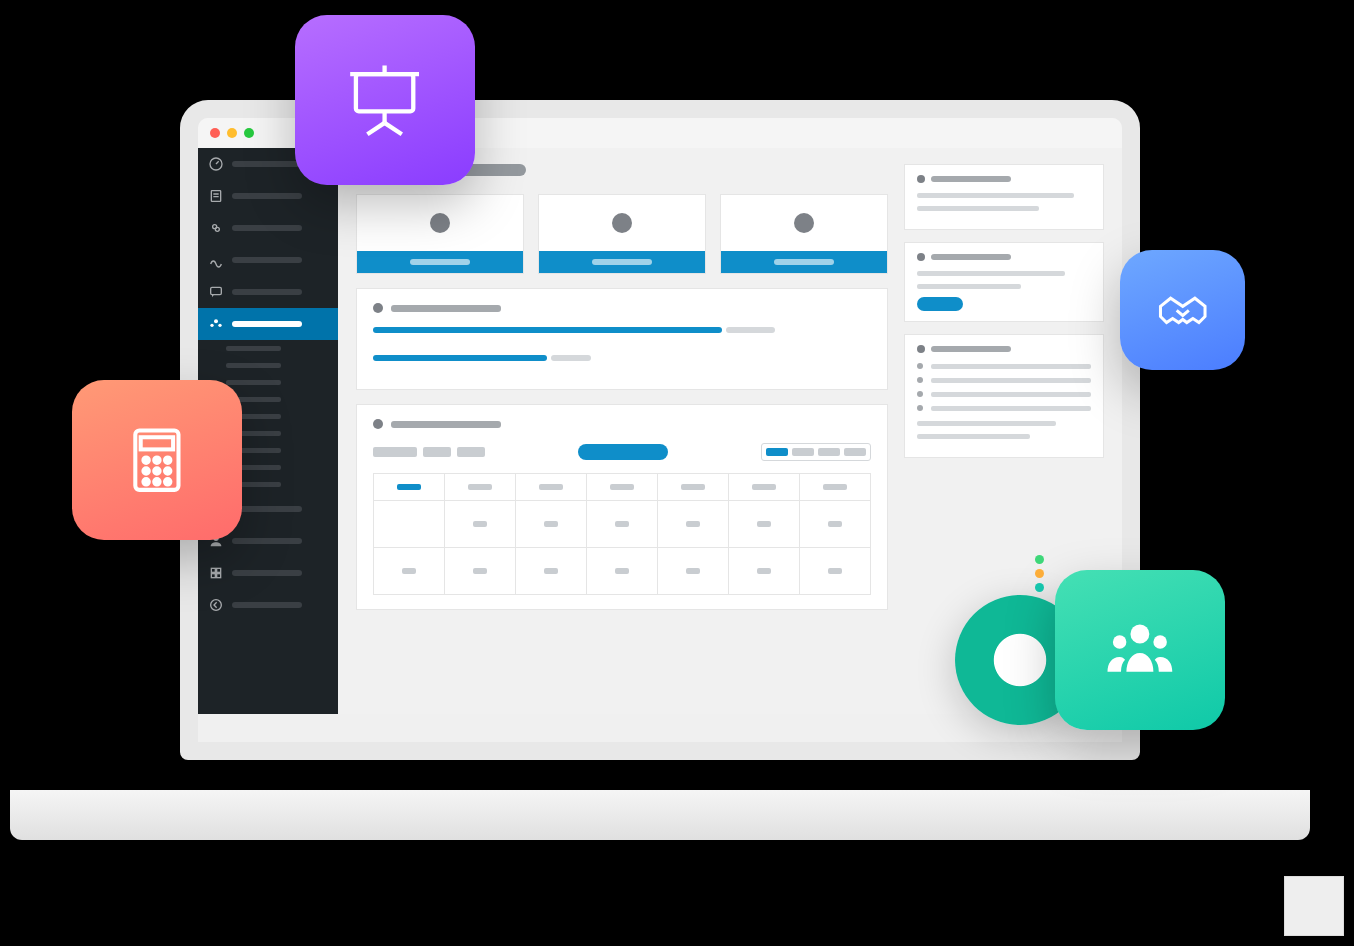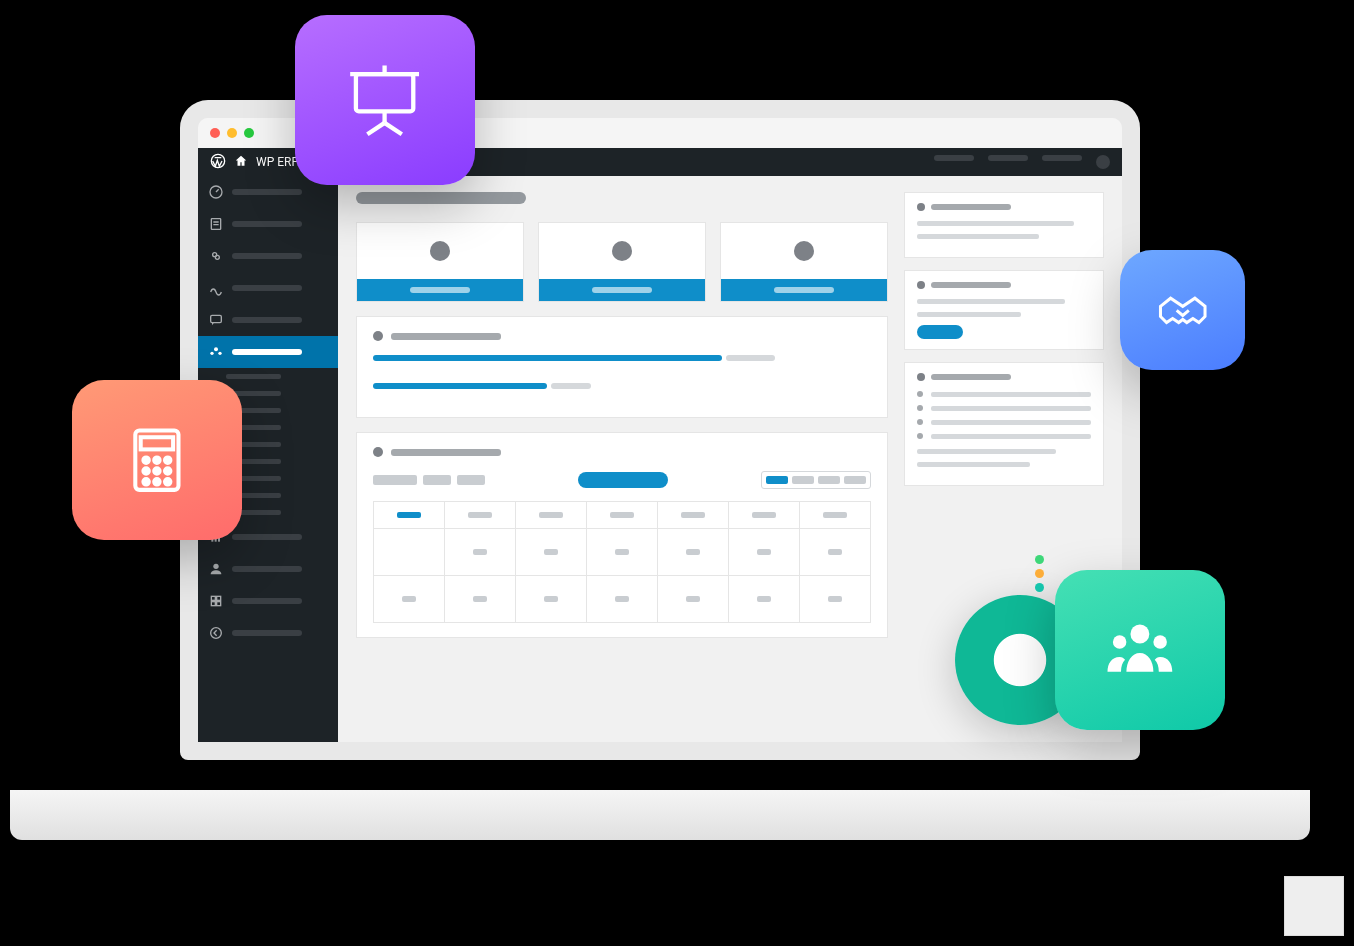--- a/index.html
+++ b/index.html
@@ -107,40 +107,20 @@
 <body>
 
 <div class="laptop">
   <div class="laptop-screen">
     <div class="browser-chrome">
       <div class="dot red"></div>
       <div class="dot yellow"></div>
       <div class="dot green"></div>
     </div>
 
-    <div class="wp-adminbar">
-      <span>
-        <svg width="16" height="16" viewBox="0 0 24 24" fill="none" stroke="#fff" stroke-width="2">
-            <circle cx="12" cy="12" r="10"></circle>
-            <path d="M4 12l4 8 3-9 3 9 4-8M7 7h10"></path>
-          </svg>
-      </span>
-      <span>
-        <svg width="14" height="14" viewBox="0 0 24 24" fill="#fff">
-            <path d="M12 3l9 8h-3v9h-5v-6H11v6H6v-9H3z"></path>
-          </svg>
-      </span>
-      <span>WP ERP</span>
-      <div class="right">
-        <div class="pill"></div>
-        <div class="pill"></div>
-        <div class="pill"></div>
-        <div class="dot-ic"></div>
-      </div>
-    </div>
 
     <div class="app">
       <div class="sidebar">
         <div class="sidebar-item">
             <span class="ic">
               <svg viewBox="0 0 24 24" fill="currentColor" width="16" height="16">
                 <circle cx="12" cy="12" r="9" fill="none" stroke="currentColor" stroke-width="2"></circle>
                 <path d="M12 12l4-4" stroke="currentColor" stroke-width="2"></path>
               </svg>
             </span>

